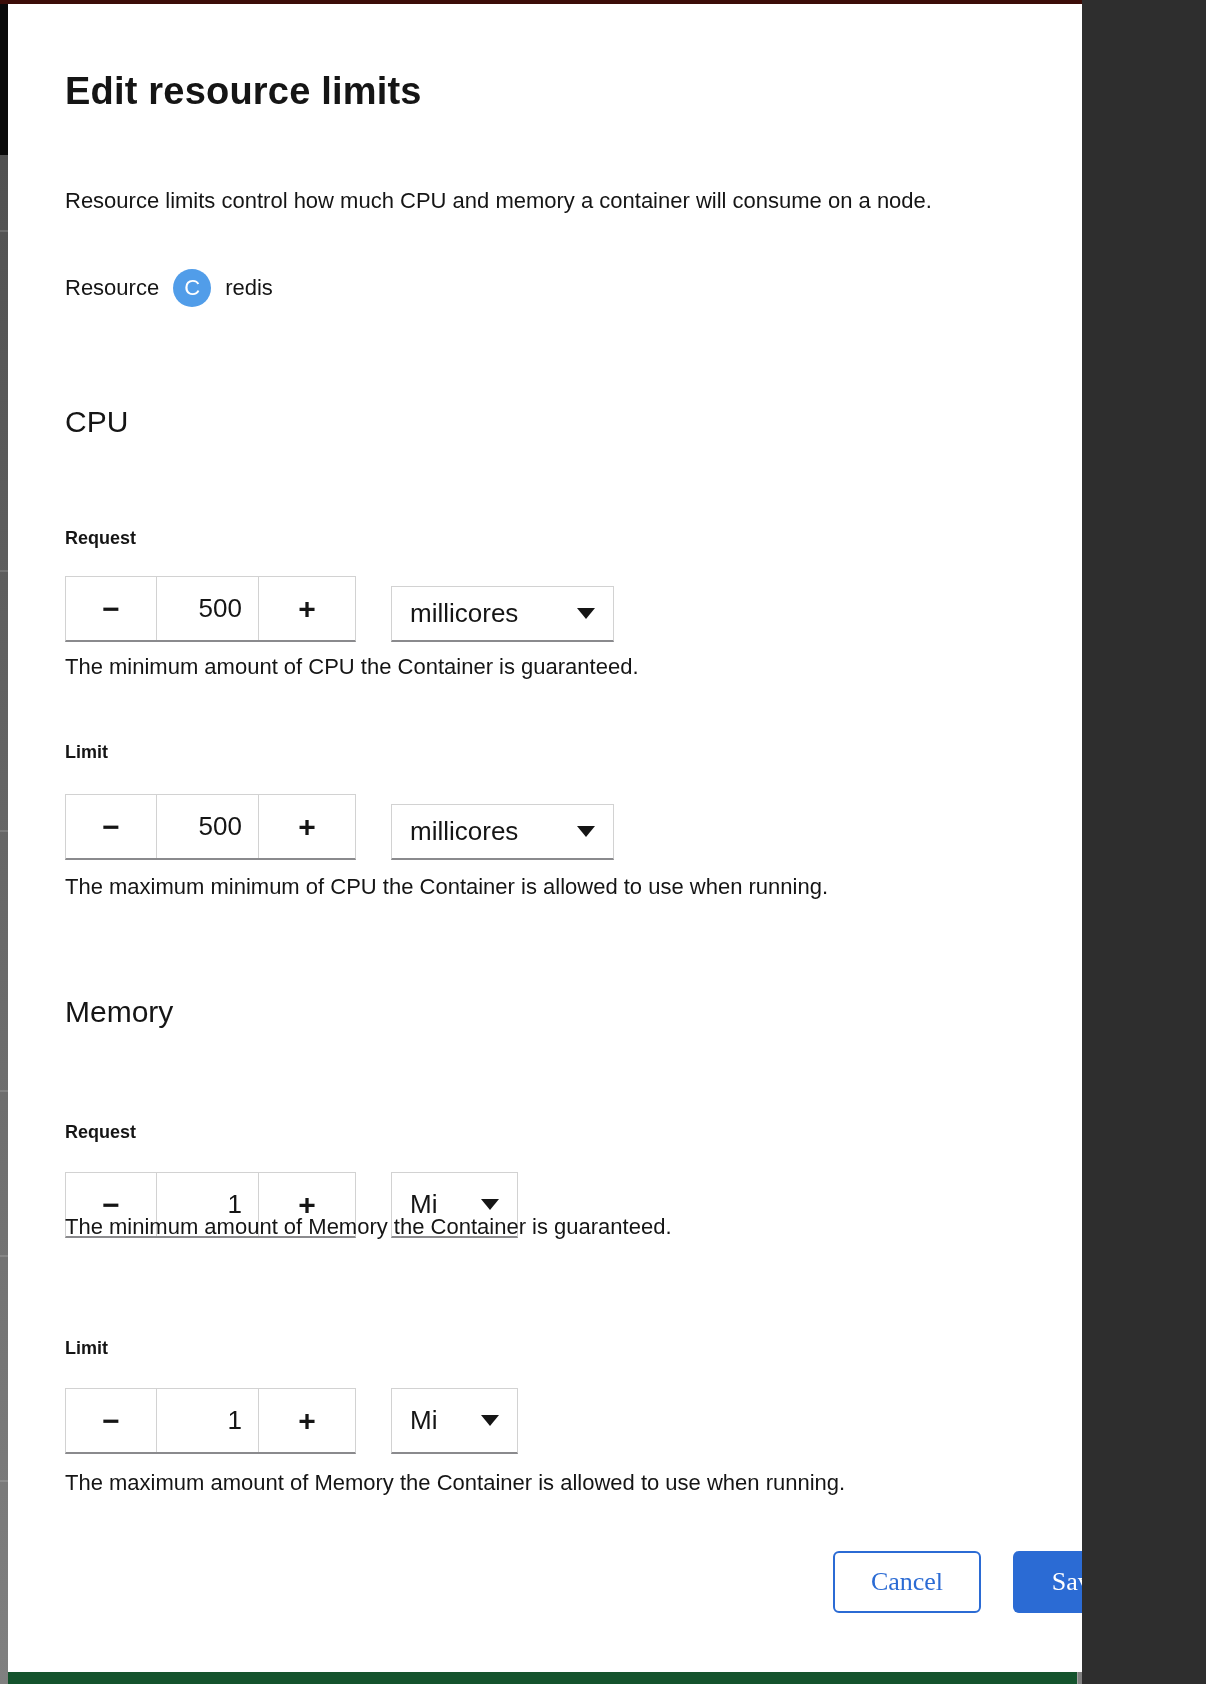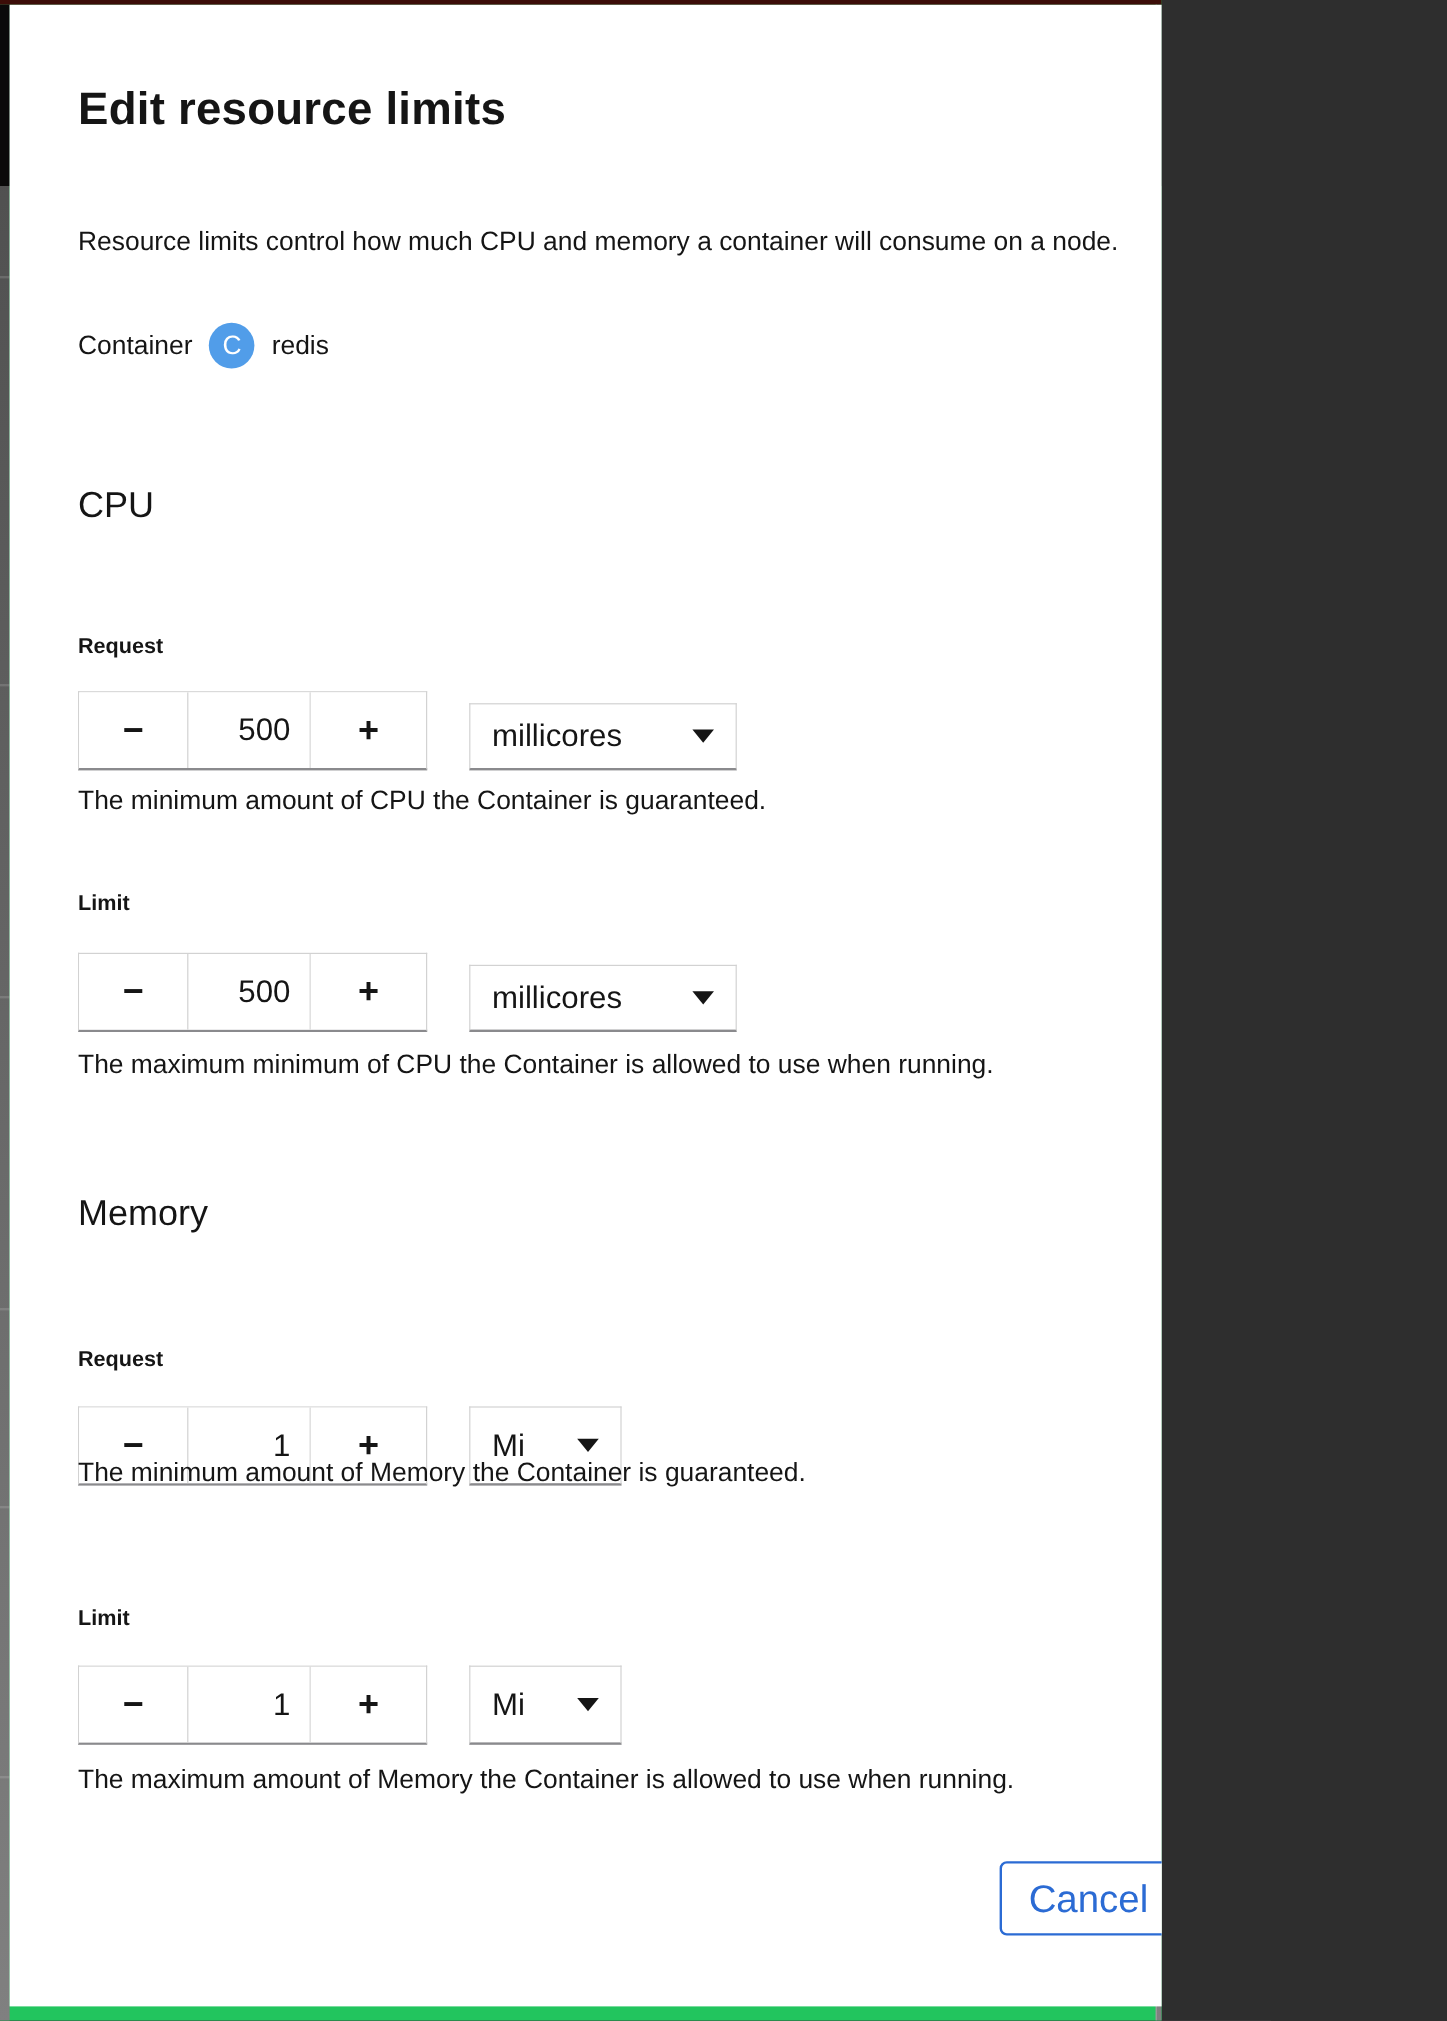--- a/index.html
+++ b/index.html
@@ -5,21 +5,21 @@
   :root{
     --accent:#2b6bd4;
     --badge:#519de9;
     --ink:#151515;
     --ctl-border:#d2d2d2;
     --ctl-bottom:#8a8a8d;
   }
   *{margin:0;padding:0;box-sizing:border-box;}
   html,body{background:#2e2e2e;}
   body{font-family:"Liberation Sans", sans-serif;color:var(--ink);}
-  .page{position:relative;width:968px;height:1684px;overflow:hidden;background:#22c55e;}
+  .page{position:relative;width:1082px;height:1684px;overflow:hidden;background:#14532d;}
 
   
   .masthead-bar{position:absolute;left:0;top:0;width:1206px;height:4px;background:#3c0d08;}
   .edge-strip{position:absolute;top:4px;bottom:0;background:linear-gradient(#4c4c4c,#808080);}
   .edge-strip.left{left:0;width:8px;}
   .edge-strip.right{right:0;width:5px;border-left:1px solid rgba(255,255,255,.25);}
   .edge-black{position:absolute;top:0;left:0;right:0;height:151px;background:#0a0a0a;}
   .edge-line{position:absolute;left:0;right:0;height:2px;background:rgba(255,255,255,.14);}
 
   
@@ -54,21 +54,21 @@
                border-bottom:2px solid var(--ctl-bottom);cursor:pointer;}
   .unit-select span.unit-text{font-size:26px;color:var(--ink);}
   .unit-wide{width:223px;margin-top:10px;}
   .unit-narrow{width:127px;}
   .caret{width:0;height:0;border-left:9px solid transparent;border-right:9px solid transparent;
          border-top:11px solid var(--ink);margin-left:18px;}
 
   .help{font-size:22px;line-height:30px;color:var(--ink);}
 
   .footer{top:1547px;right:60px;left:auto;display:flex;gap:32px;align-items:center;}
-  .btn{height:62px;border-radius:6px;font-family:Liberation Sans, sans-serif;font-size:32px;cursor:pointer;
+  .btn{height:62px;border-radius:6px;font-family:Liberation Serif, serif;font-size:26px;cursor:pointer;
        display:flex;align-items:center;justify-content:center;}
   .btn-cancel{width:148px;background:#fff;border:2px solid var(--accent);color:var(--accent);}
   .btn-save{width:128px;background:var(--accent);border:none;color:#fff;}
 </style>
 </head>
 <body>
 
 <div class="page">
 
   <div class="masthead-bar"></div>
@@ -87,21 +87,21 @@
     <div class="edge-black"></div>
   </div>
 
   <div class="modal">
 
     <h1 class="abs title">Edit resource limits</h1>
 
     <p class="abs desc">Resource limits control how much CPU and memory a container will consume on a node.</p>
 
     <div class="abs container-row">
-      <span class="container-label">Container</span>
+      <span class="container-label">Resource</span>
       <span class="badge">C</span>
       <span class="container-name">redis</span>
     </div>
 
     <h2 class="abs section-heading h-cpu">CPU</h2>
 
     <div class="abs field-label" style="top:520px">Request</div>
     <div class="abs stepper-row" style="top:572px">
       <div class="stepper">
         <button class="step-btn minus">−</button>

